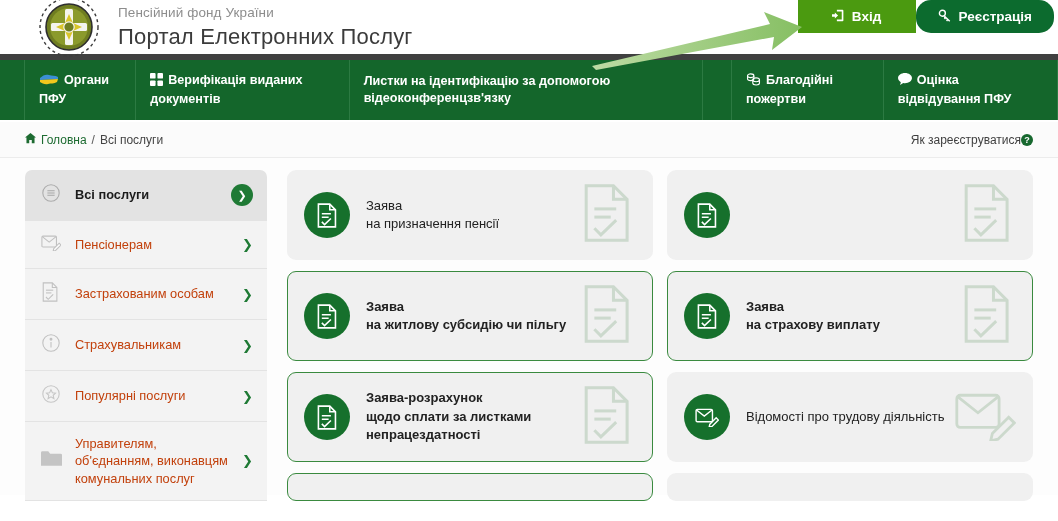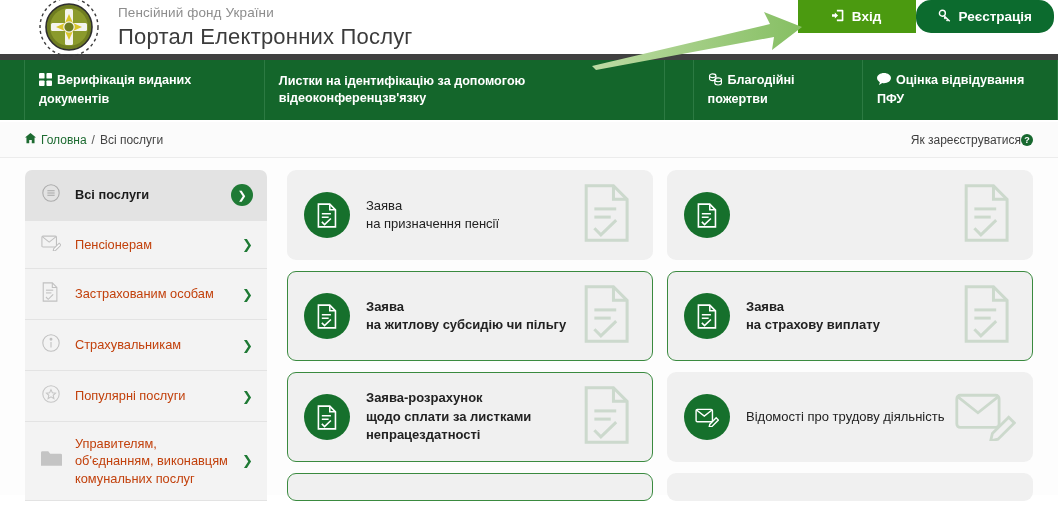--- a/index.html
+++ b/index.html
@@ -179,20 +179,30 @@
         </linearGradient>
       </defs>
       <path d="M4 58 L182 16 L176 4 L214 19 L184 42 L186 29 L8 62 Z" fill="url(#arrGrad)"></path>
     </svg>
   </div>
 </div>
 
 <div class="navbar">
   <div class="nav-spacer-left"></div>
 
+  <div class="nav-item">
+    <span class="nav-label">
+      <span class="nav-ico">
+        <svg width="20" height="14" viewBox="0 0 20 14">
+          <path d="M1 6 C4 3, 7 2, 10 3 C13 4, 16 3, 19 5 L19 7 L1 8 Z" fill="#3b8fd4"></path>
+          <path d="M1 8 L19 7 L18 10 C15 12, 12 11, 9 12 C6 13, 3 11, 1 10 Z" fill="#f2c71d"></path>
+        </svg>
+      </span><span>Органи ПФУ</span>
+    </span>
+  </div>
 
   <div class="nav-item">
     <span class="nav-label">
       <span class="nav-ico">
         <svg width="13" height="13" viewBox="0 0 14 14" fill="#fff">
           <rect x="0" y="0" width="6" height="6" rx="1"></rect>
             <rect x="8" y="0" width="6" height="6" rx="1"></rect>
           <rect x="0" y="8" width="6" height="6" rx="1"></rect>
             <rect x="8" y="8" width="6" height="6" rx="1"></rect>
         </svg>

